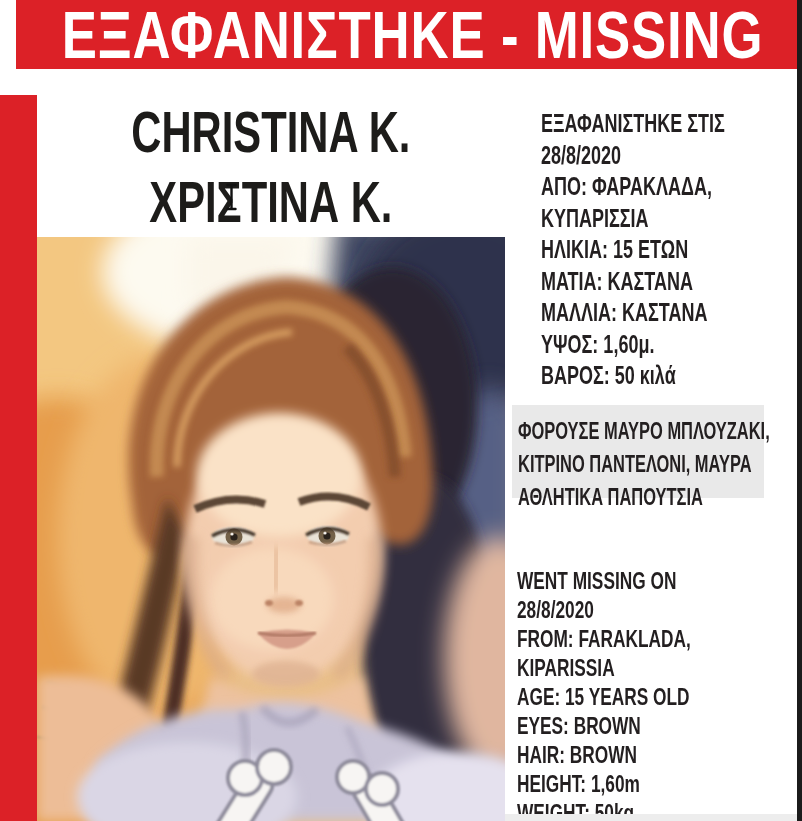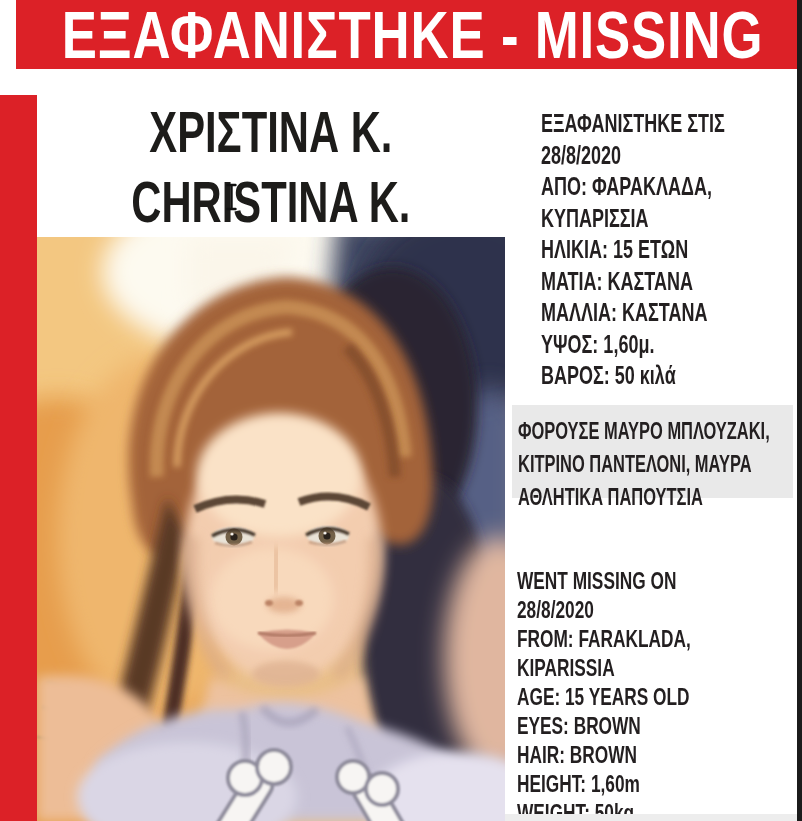--- a/index.html
+++ b/index.html
@@ -31,43 +31,43 @@
   .name-row{height:70px;}
 
   
   .photo{position:absolute;left:37px;top:237px;width:468px;height:584px;overflow:hidden;background:#e9bd85;}
   .photo svg{display:block;}
 
   
   .info-line{white-space:nowrap;transform:scaleX(0.72);transform-origin:0 50%;}
   .sec-greek{position:absolute;left:541px;top:108px;}
   .sec-greek .info-line{font-size:25px;line-height:31.5px;}
-  .wearing-box{position:absolute;left:512px;top:405px;width:281px;height:93px;background:var(--box-gray);
+  .wearing-box{position:absolute;left:512px;top:405px;width:252px;height:93px;background:var(--box-gray);
           padding:10px 4px 0 6px;}
   .wearing-box .info-line{font-size:23.5px;line-height:33px;transform:scaleX(0.70);}
   .sec-english{position:absolute;left:517px;top:566px;}
   .sec-english .info-line{font-size:24px;line-height:29px;}
 
   
   .ibeam{position:absolute;left:225px;top:183px;width:13px;height:28px;}
 </style>
 </head>
 <body>
 
 <div class="poster">
 
   <div class="header">
     <span class="header-title">ΕΞΑΦΑΝΙΣΤΗΚΕ - MISSING</span>
   </div>
 
   <div class="left-border"></div>
 
   <div class="name-block">
+    <div class="name-row"><span class="name-line">CHRISTINA K.</span></div>
     <div class="name-row"><span class="name-line">ΧΡΙΣΤΙΝΑ Κ.</span></div>
-    <div class="name-row"><span class="name-line">CHRISTINA K.</span></div>
   </div>
 
   <div class="photo" role="img" aria-label="Selfie of the missing girl lying down, long reddish-brown hair spread above her head, brown eyes, wearing a light grey t-shirt with a white crossbones print; warm sunlight on the left, dark navy fabric on the right">
     <svg viewBox="0 0 468 584" width="468" height="584" preserveAspectRatio="none">
       <defs>
         <filter id="b12" x="-50%" y="-50%" width="200%" height="200%">
             <feGaussianBlur stdDeviation="12"></feGaussianBlur>
           </filter>
         <filter id="b6" x="-50%" y="-50%" width="200%" height="200%">
             <feGaussianBlur stdDeviation="6"></feGaussianBlur>

